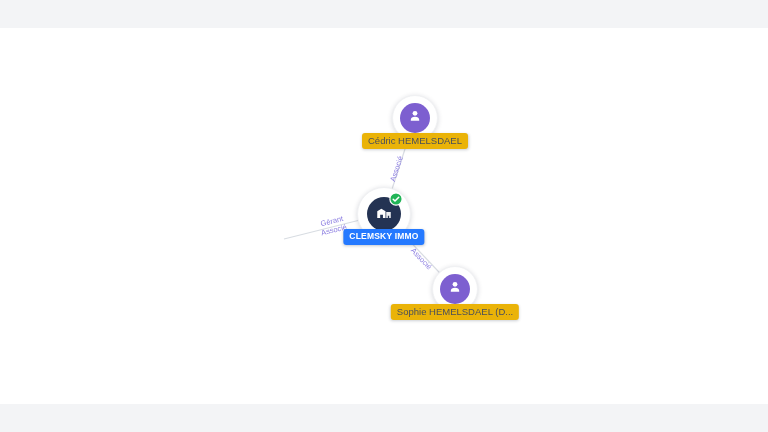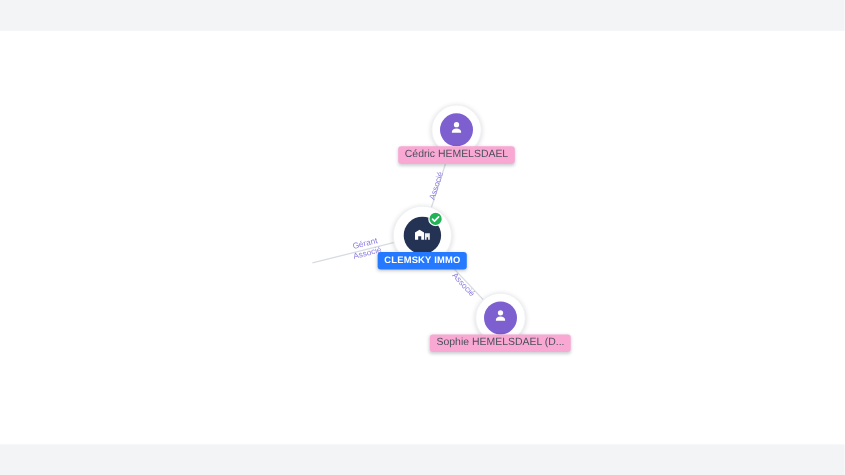--- a/index.html
+++ b/index.html
@@ -86,21 +86,21 @@
     left: 31px;
     top: 4px;
     width: 14px;
     height: 14px;
   }
 
   .pill {
     position: absolute;
     left: 50%;
     transform: translateX(-50%);
-    background: #f9a8d4;
+    background: #eab308;
     color: #4a4f5a;
     font-size: 9.5px;
     line-height: 9.5px;
     padding: 3px 6px 3px 6px;
     border-radius: 3px;
     box-shadow: 0 1px 3px rgba(25, 35, 60, 0.22);
     white-space: nowrap;
   }
   .node.person .pill { top: 38px; }
   .node.company .pill {

